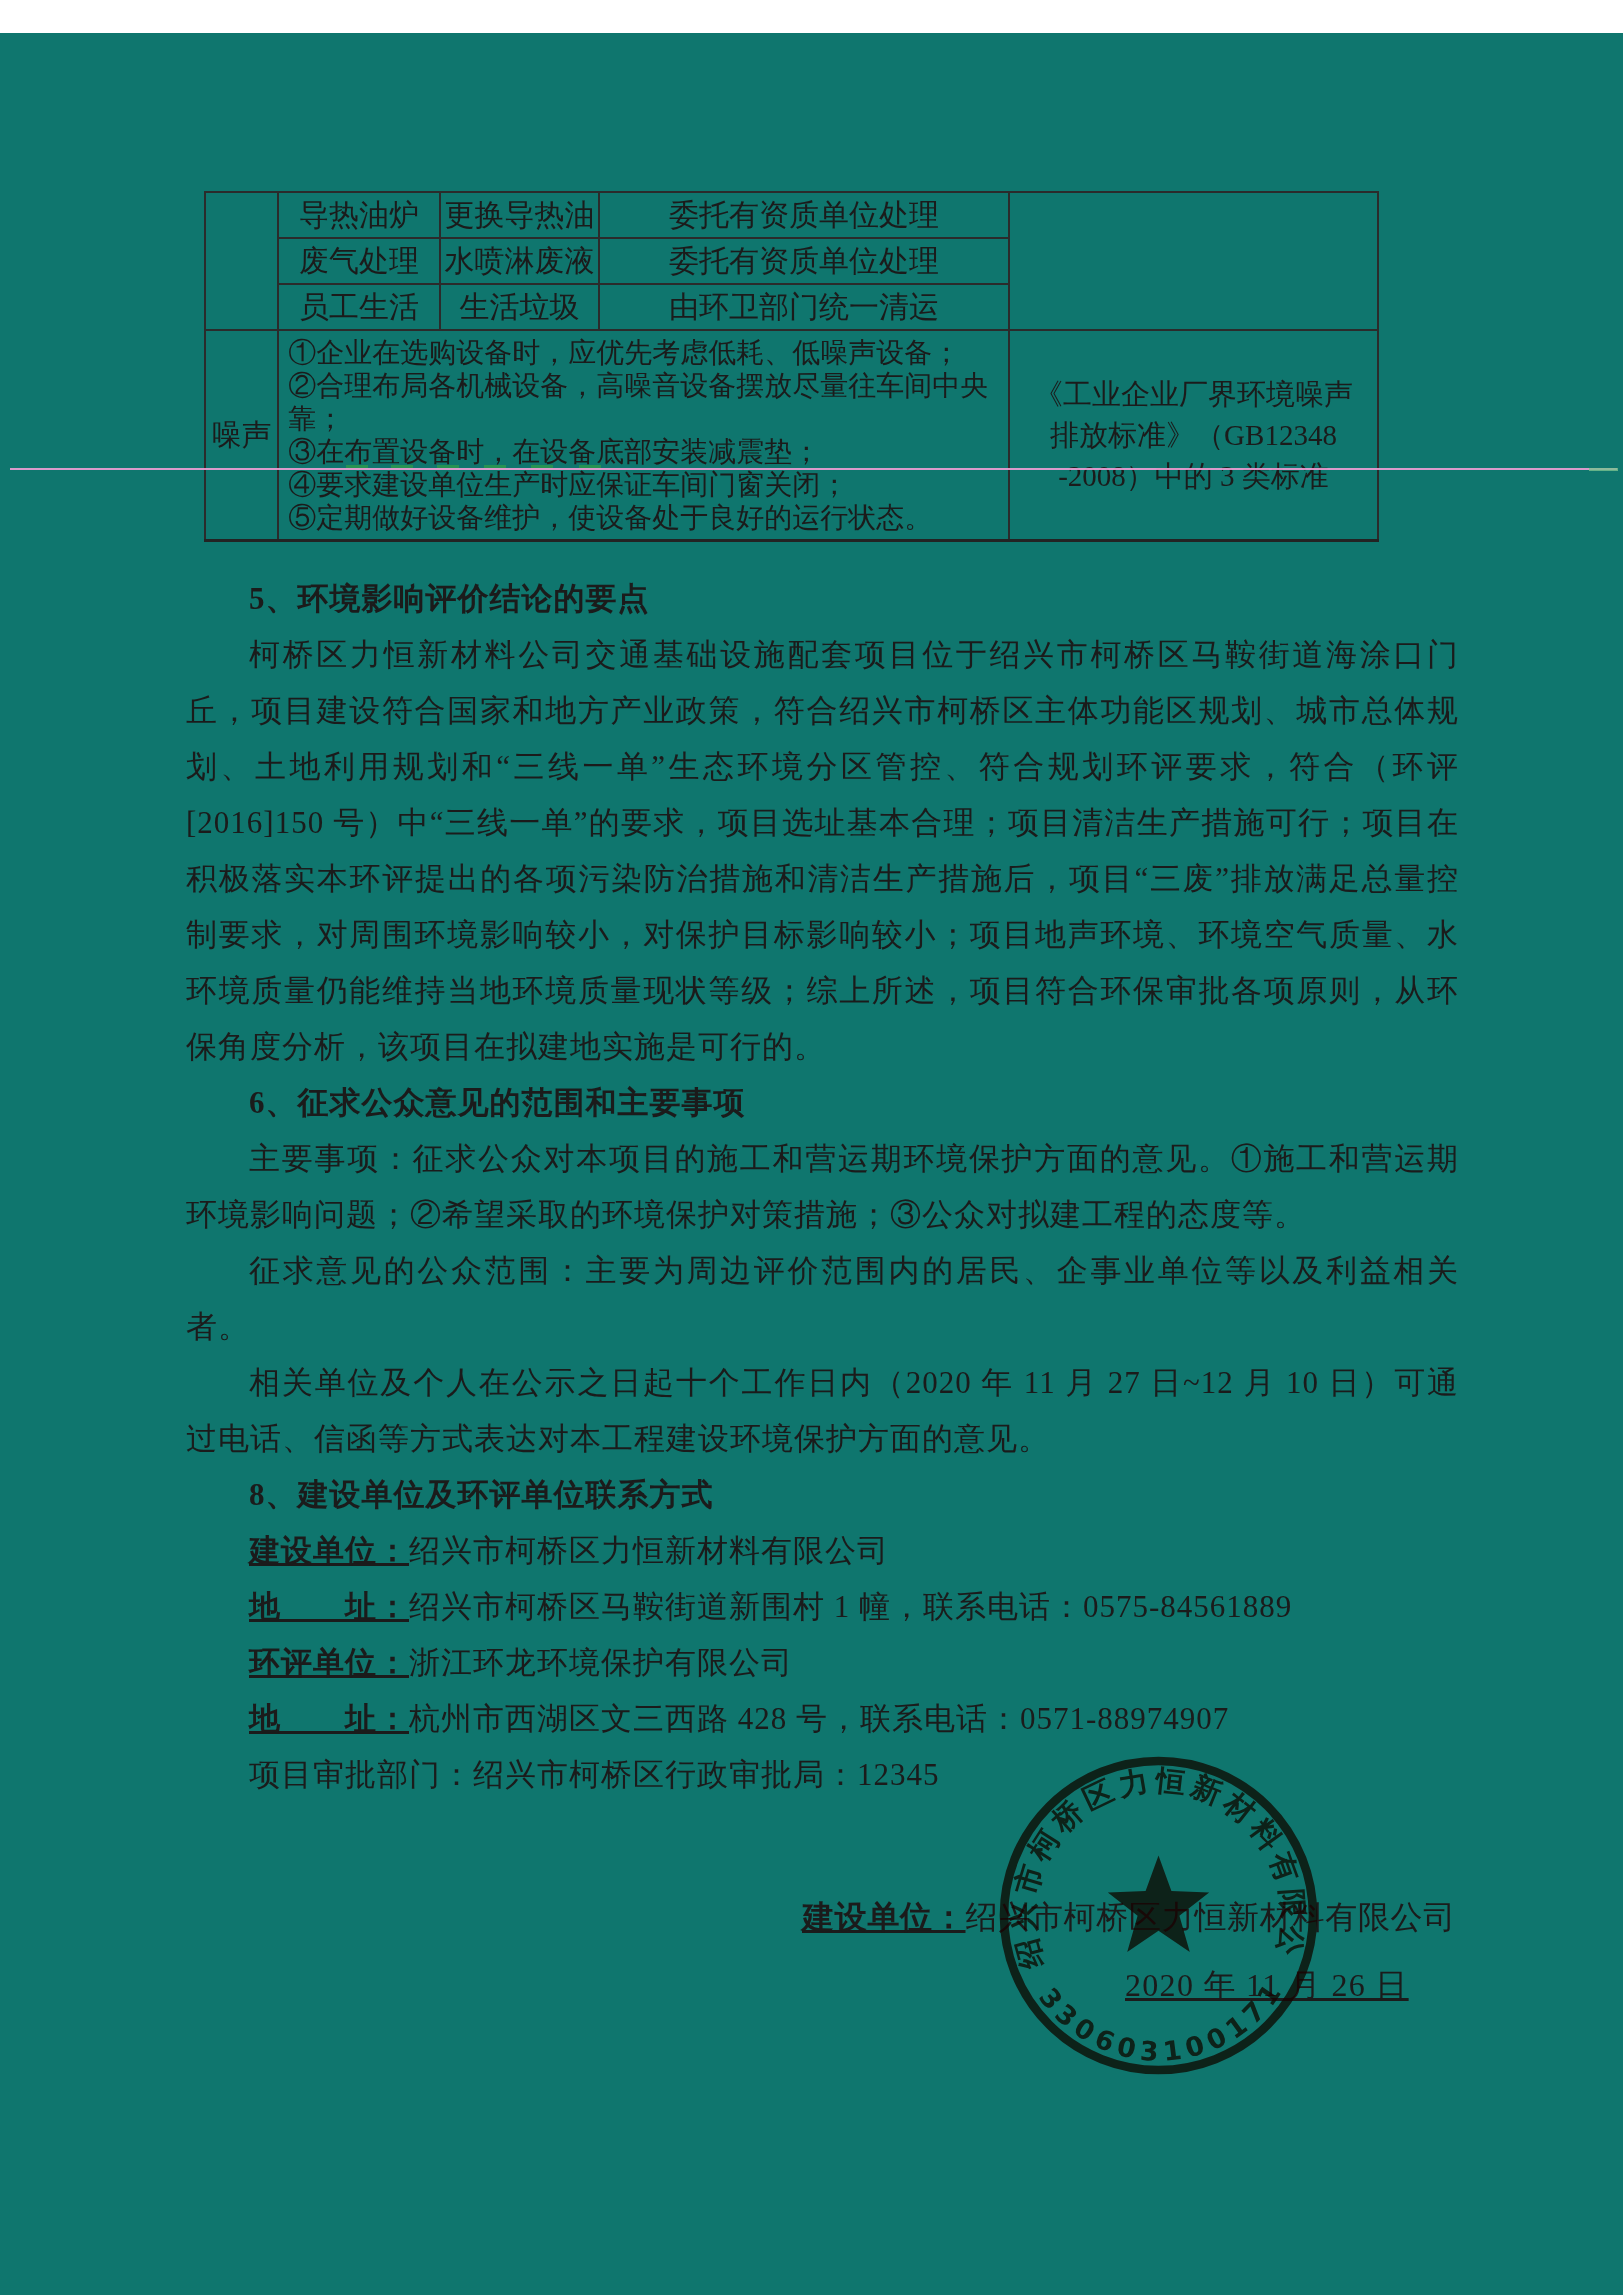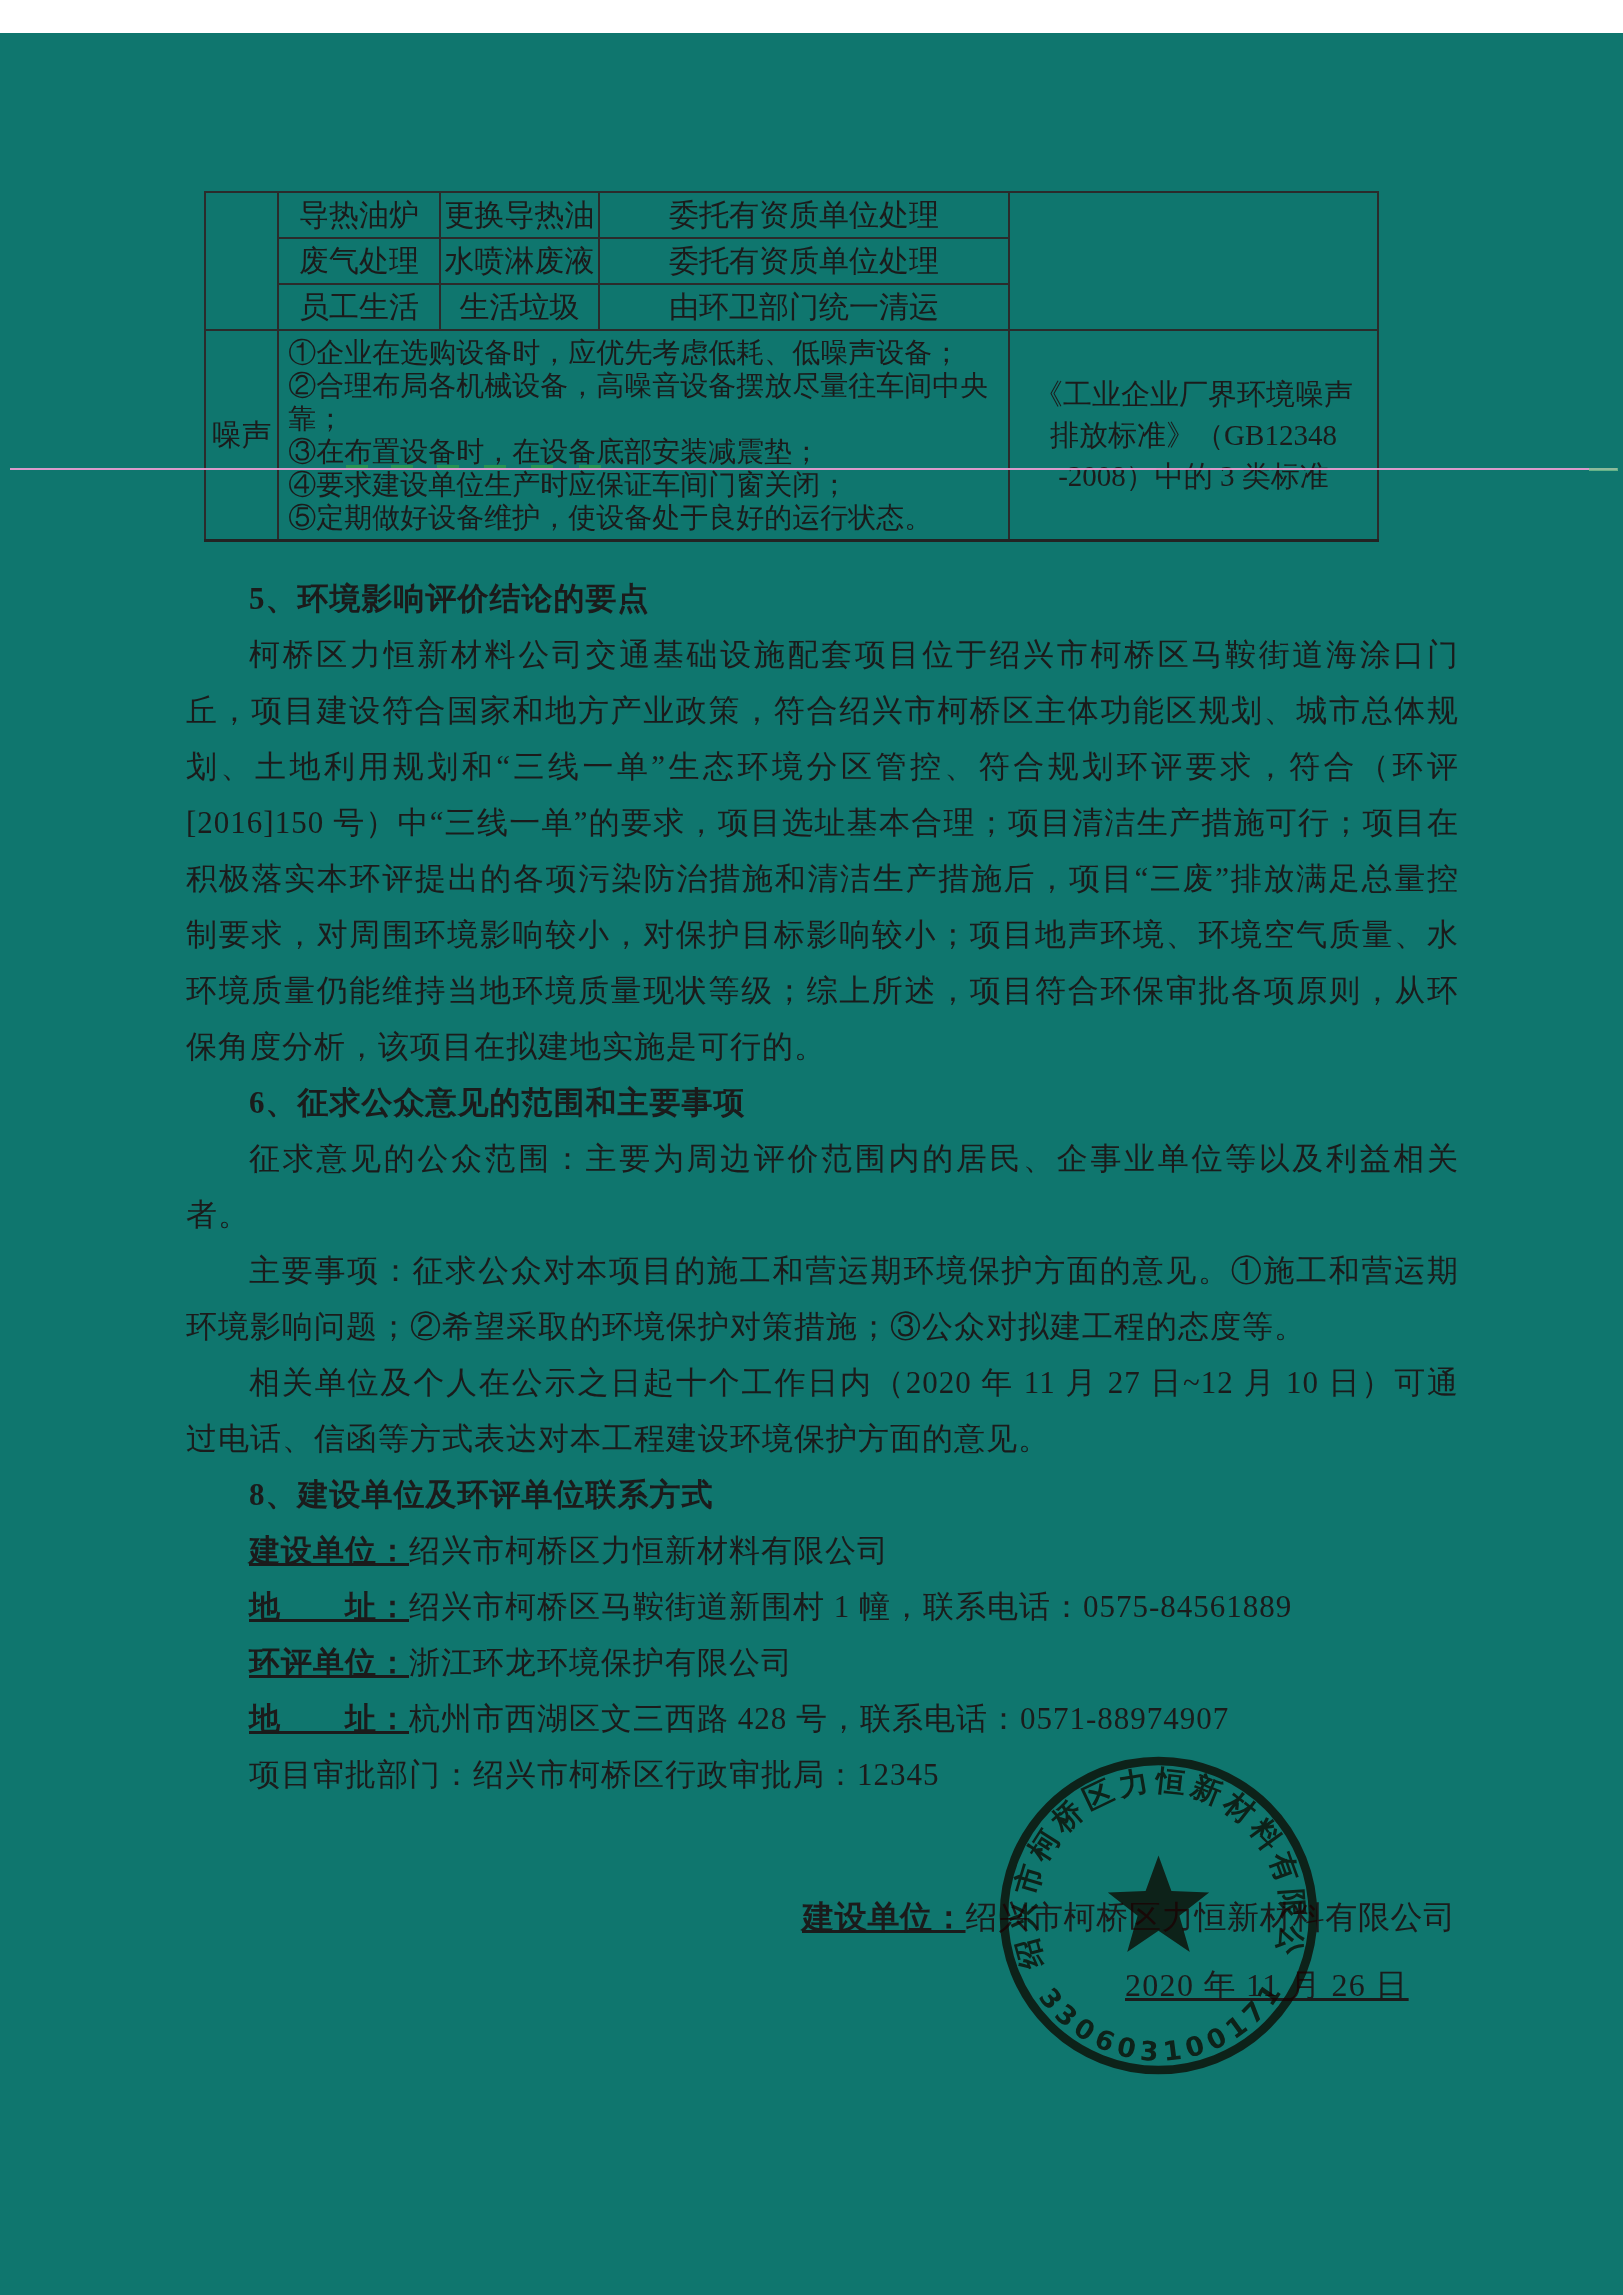--- a/index.html
+++ b/index.html
@@ -109,22 +109,22 @@
   <div class="green-mark" style="left:484px"></div>
   <div class="green-mark" style="left:531px"></div>
   <div class="green-mark" style="left:579px"></div>
   <div class="green-mark-right"></div>
 
   <div class="content">
     <div class="sec">5、环境影响评价结论的要点</div>
     <p>柯桥区力恒新材料公司交通基础设施配套项目位于绍兴市柯桥区马鞍街道海涂口门丘，项目建设符合国家和地方产业政策，符合绍兴市柯桥区主体功能区规划、城市总体规划、土地利用规划和“三线一单”生态环境分区管控、符合规划环评要求，符合（环评[2016]150 号）中“三线一单”的要求，项目选址基本合理；项目清洁生产措施可行；项目在积极落实本环评提出的各项污染防治措施和清洁生产措施后，项目“三废”排放满足总量控制要求，对周围环境影响较小，对保护目标影响较小；项目地声环境、环境空气质量、水环境质量仍能维持当地环境质量现状等级；综上所述，项目符合环保审批各项原则，从环保角度分析，该项目在拟建地实施是可行的。</p>
 
     <div class="sec">6、征求公众意见的范围和主要事项</div>
+    <p>主要事项：征求公众对本项目的施工和营运期环境保护方面的意见。①施工和营运期环境影响问题；②希望采取的环境保护对策措施；③公众对拟建工程的态度等。</p>
     <p>征求意见的公众范围：主要为周边评价范围内的居民、企事业单位等以及利益相关者。</p>
-    <p>主要事项：征求公众对本项目的施工和营运期环境保护方面的意见。①施工和营运期环境影响问题；②希望采取的环境保护对策措施；③公众对拟建工程的态度等。</p>
 
     <p>相关单位及个人在公示之日起十个工作日内（2020 年 11 月 27 日~12 月 10 日）可通过电话、信函等方式表达对本工程建设环境保护方面的意见。</p>
 
     <div class="sec">8、建设单位及环评单位联系方式</div>
     <p class="contact">
       <span class="b">建设单位：</span><span>绍兴市柯桥区力恒新材料有限公司</span>
     </p>
     <p class="contact">
       <span class="b">地　　址：</span><span>绍兴市柯桥区马鞍街道新围村 1 幢，联系电话：0575-84561889</span>
     </p>

